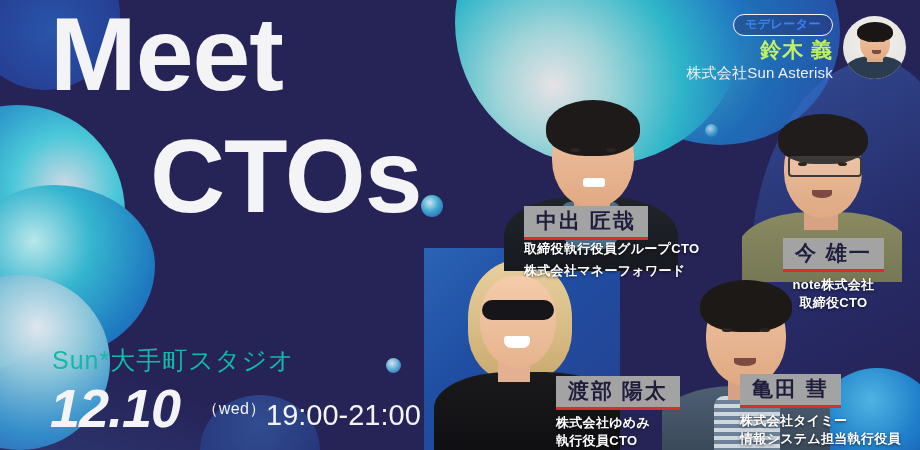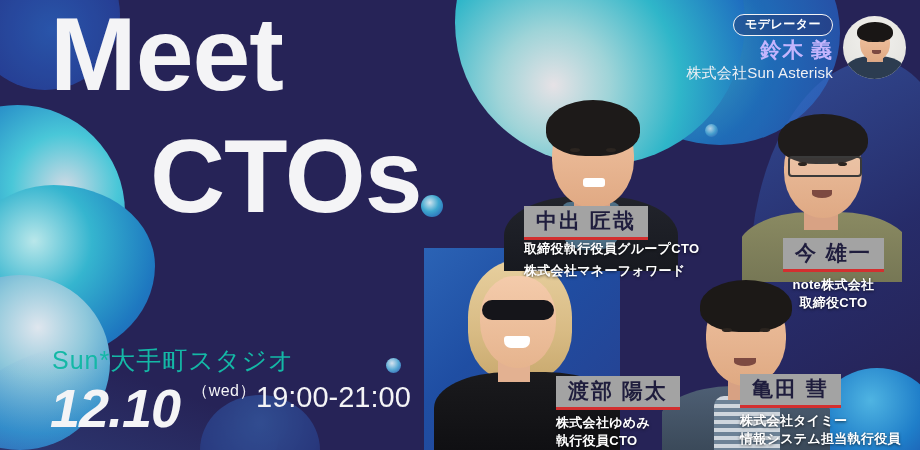--- a/index.html
+++ b/index.html
@@ -87,38 +87,38 @@
   }
   .hl-meet{left:50px;top:2px;font-size:104px;}
   .hl-ctos{left:150px;top:124px;font-size:104px;}
 
   
   .venue{
     position:absolute;left:52px;top:344px;
     color:#14b8a6;font-size:25px;font-weight:500;letter-spacing:1px;
     white-space:nowrap;
   }
-  .datetime{position:absolute;left:50px;top:382px;display:flex;gap:12px;}
+  .datetime{position:absolute;left:50px;top:382px;display:flex;align-items:flex-end;gap:22px;}
   .date-big{
     color:#f4f4f6;font-size:54px;font-weight:700;font-style:italic;
     line-height:.98;letter-spacing:-1px;
   }
   .time-col{display:flex;flex-direction:row;padding-bottom:4px;}
   .day-of-week{color:#f4f4f6;font-size:16px;line-height:1.15;letter-spacing:.5px;}
   .time-range{color:#f4f4f6;font-size:29px;line-height:1.05;letter-spacing:0px;}
 
   
   .moderator{position:absolute;right:14px;top:14px;display:flex;align-items:center;gap:10px;}
   .mod-text{display:flex;flex-direction:column;align-items:flex-end;gap:2px;}
   .mod-pill{
     border:1.6px solid #f4f4f6;border-radius:11px;
-    padding:1px 11px 2px;color:#ffffff;font-size:12px;font-weight:600;
+    padding:1px 11px 2px;color:#3b82f6;font-size:12px;font-weight:600;
     letter-spacing:.5px;background:rgba(38,35,87,.35);
   }
-  .mod-name{color:#c4b5fd;font-size:21px;font-weight:700;letter-spacing:1px;line-height:1.12;text-align:center;}
+  .mod-name{color:#bef264;font-size:21px;font-weight:700;letter-spacing:1px;line-height:1.12;text-align:center;}
   .mod-company{color:#f0f0f4;font-size:15px;letter-spacing:.2px;line-height:1.15;}
   .mod-avatar{
     width:63px;height:63px;border-radius:50%;overflow:hidden;flex:0 0 auto;
     background:radial-gradient(circle at 50% 35%, #f2f1ee 0%, #e7e6e2 62%, #d8d7d3 100%);
     position:relative;
   }
 
   
   .p-hair{position:absolute;border-radius:50% 50% 42% 42%;}
   .p-face{position:absolute;border-radius:47% 47% 52% 52%;}

